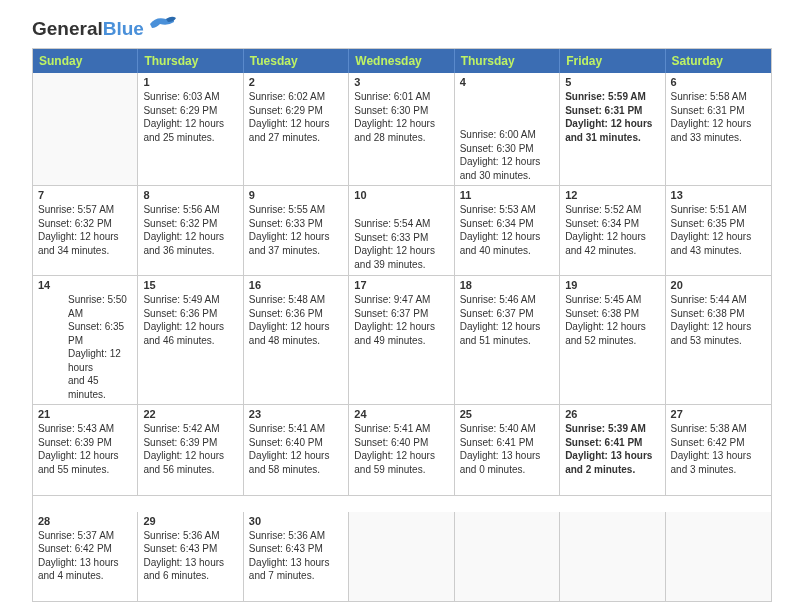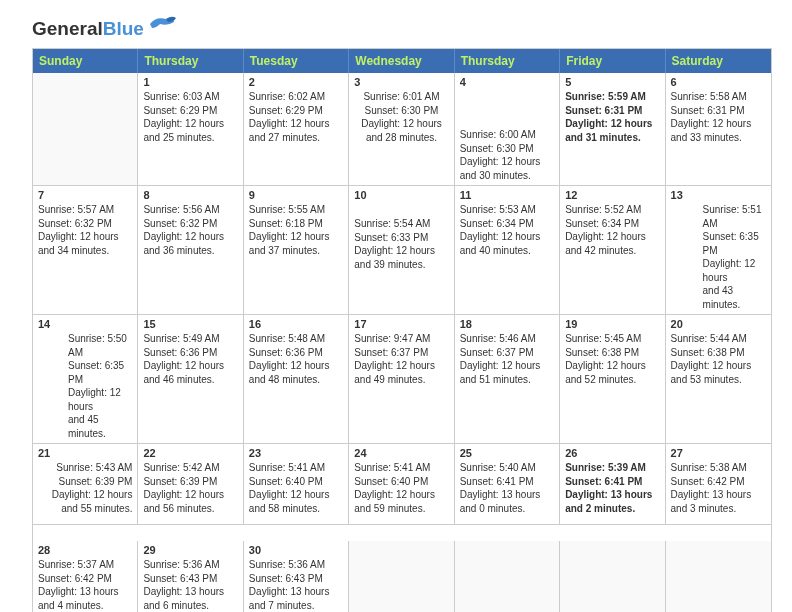--- a/index.html
+++ b/index.html
@@ -142,21 +142,21 @@
           </div>
           <div class="cal-cell">
             <span class="day-num">2</span>
             <div class="cell-info" style="white-space: pre-line;">Sunrise: 6:02 AM
 Sunset: 6:29 PM
 Daylight: 12 hours
 and 27 minutes.</div>
           </div>
           <div class="cal-cell">
             <span class="day-num">3</span>
-            <div class="cell-info" style="white-space: pre-line; text-align: center;">Sunrise: 6:01 AM
+            <div class="cell-info" style="white-space: pre-line;">Sunrise: 6:01 AM
 Sunset: 6:30 PM
 Daylight: 12 hours
 and 28 minutes.</div>
           </div>
           <div class="cal-cell">
             <span class="day-num">4</span>
             <div class="cell-info" style="white-space: pre-line; margin-top: 40px;">Sunrise: 6:00 AM
 Sunset: 6:30 PM
 Daylight: 12 hours
 and 30 minutes.</div>
@@ -187,21 +187,21 @@
           <div class="cal-cell">
             <span class="day-num">8</span>
             <div class="cell-info" style="white-space: pre-line;">Sunrise: 5:56 AM
 Sunset: 6:32 PM
 Daylight: 12 hours
 and 36 minutes.</div>
           </div>
           <div class="cal-cell">
             <span class="day-num">9</span>
             <div class="cell-info" style="white-space: pre-line;">Sunrise: 5:55 AM
-Sunset: 6:18 PM
+Sunset: 6:33 PM
 Daylight: 12 hours
 and 37 minutes.</div>
           </div>
           <div class="cal-cell">
             <span class="day-num">10</span>
             <div class="cell-info" style="white-space: pre-line; margin-top: 16px;">Sunrise: 5:54 AM
 Sunset: 6:33 PM
 Daylight: 12 hours
 and 39 minutes.</div>
           </div>
@@ -214,21 +214,21 @@
           </div>
           <div class="cal-cell">
             <span class="day-num">12</span>
             <div class="cell-info" style="white-space: pre-line;">Sunrise: 5:52 AM
 Sunset: 6:34 PM
 Daylight: 12 hours
 and 42 minutes.</div>
           </div>
           <div class="cal-cell">
             <span class="day-num">13</span>
-            <div class="cell-info" style="white-space: pre-line; margin-left: 32px;">Sunrise: 5:51 AM
+            <div class="cell-info" style="white-space: pre-line;">Sunrise: 5:51 AM
 Sunset: 6:35 PM
 Daylight: 12 hours
 and 43 minutes.</div>
           </div>
         </div>
         <div class="cal-row">
           <div class="cal-cell">
             <span class="day-num">14</span>
             <div class="cell-info" style="white-space: pre-line; margin-left: 30px;">Sunrise: 5:50 AM
 Sunset: 6:35 PM
@@ -274,21 +274,21 @@
             <span class="day-num">20</span>
             <div class="cell-info" style="white-space: pre-line;">Sunrise: 5:44 AM
 Sunset: 6:38 PM
 Daylight: 12 hours
 and 53 minutes.</div>
           </div>
         </div>
         <div class="cal-row">
           <div class="cal-cell">
             <span class="day-num">21</span>
-            <div class="cell-info" style="white-space: pre-line; text-align: right;">Sunrise: 5:43 AM
+            <div class="cell-info" style="white-space: pre-line;">Sunrise: 5:43 AM
 Sunset: 6:39 PM
 Daylight: 12 hours
 and 55 minutes.</div>
           </div>
           <div class="cal-cell">
             <span class="day-num">22</span>
             <div class="cell-info" style="white-space: pre-line;">Sunrise: 5:42 AM
 Sunset: 6:39 PM
 Daylight: 12 hours
 and 56 minutes.</div>

